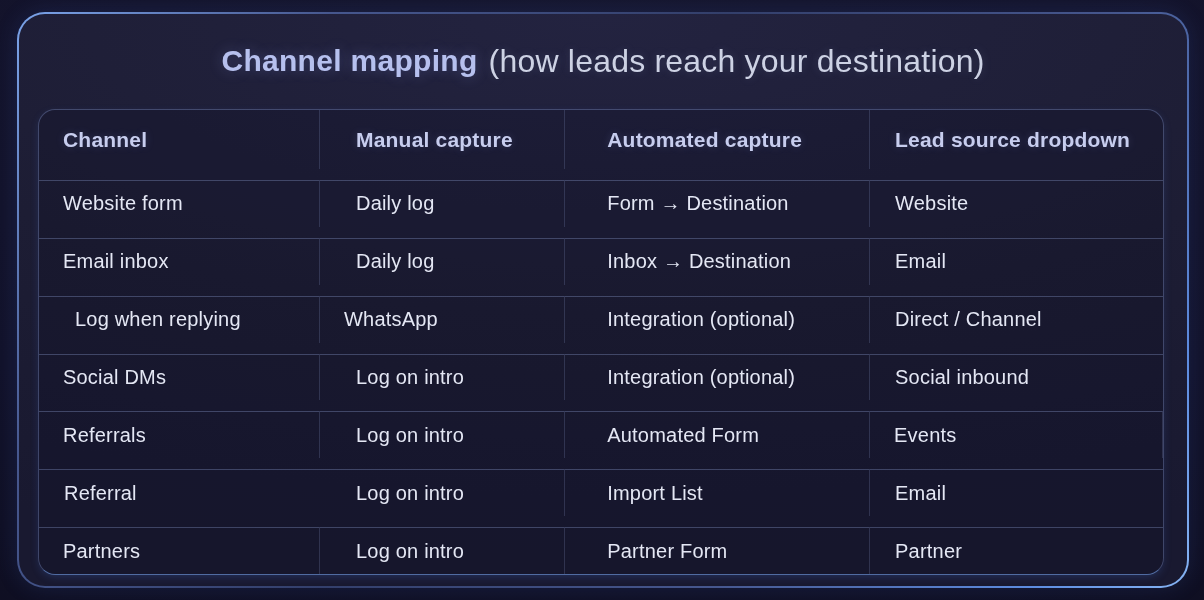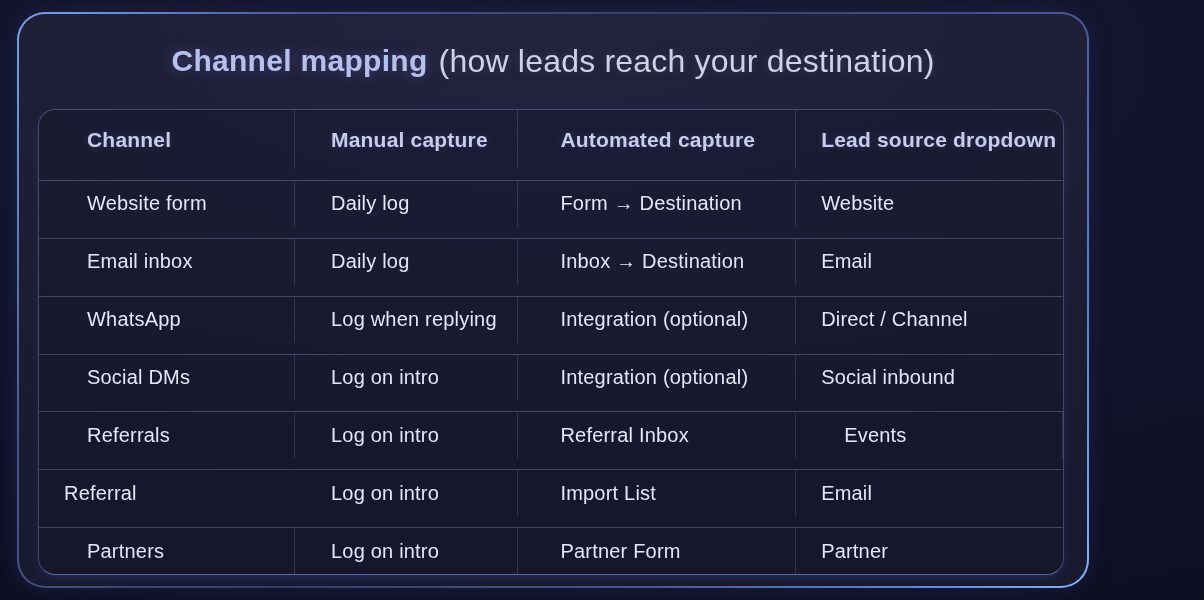--- a/index.html
+++ b/index.html
@@ -7,21 +7,21 @@
     width: 1204px; height: 600px;
     overflow: hidden;
     font-family: "Liberation Sans", "DejaVu Sans", sans-serif;
     background: radial-gradient(130% 110% at 50% 10%, #16162e 0%, var(--page-bg) 60%, #0e0e20 100%);
   }
 
   
   .card-frame {
     position: absolute;
     left: 17px; top: 12px;
-    width: 1072px; height: 576px;
+    width: 1172px; height: 576px;
     border-radius: 28px;
     padding: 2px;
     background: linear-gradient(125deg,
       var(--border-bright) 0%,
       var(--border-mid) 20%,
       var(--border-dim) 45%,
       var(--border-mid) 70%,
       #5d8ce0 90%,
       #86b4f4 100%);
     box-shadow: 0 0 22px rgba(60, 100, 200, 0.18);
@@ -81,21 +81,21 @@
   .cell {
     display: flex;
     align-items: center;
     padding-left: 36px;
     font-size: 20px;
     color: var(--body-text);
     letter-spacing: 0.2px;
     white-space: nowrap;
     overflow: hidden;
   }
-  .cell.c1 { padding-left: 48px; }
+  .cell.c1 { padding-left: 24px; }
   .cell.c3 { padding-left: 42px; }
   .cell.c4 { padding-left: 25px; }
   .cell.c1, .cell.c2, .cell.c3 { border-right: 1px solid var(--line-v); }
   .hcell {
     font-weight: bold;
     font-size: 21px;
     color: var(--header-text);
     text-shadow: 0 0 8px rgba(150, 165, 240, 0.2);
   }
   .bcell { border-top: 1px solid var(--line-h); margin-top: 11px; }
@@ -122,33 +122,33 @@
         <div class="cell bcell c1">Website form</div>
         <div class="cell bcell c2">Daily log</div>
         <div class="cell bcell c3">Form → Destination</div>
         <div class="cell bcell c4">Website</div>
 
         <div class="cell bcell c1">Email inbox</div>
         <div class="cell bcell c2">Daily log</div>
         <div class="cell bcell c3">Inbox → Destination</div>
         <div class="cell bcell c4">Email</div>
 
+        <div class="cell bcell c2">Log when replying</div>
         <div class="cell bcell c1">WhatsApp</div>
-        <div class="cell bcell c2">Log when replying</div>
         <div class="cell bcell c3">Integration (optional)</div>
         <div class="cell bcell c4">Direct / Channel</div>
 
         <div class="cell bcell c1">Social DMs</div>
         <div class="cell bcell c2">Log on intro</div>
         <div class="cell bcell c3">Integration (optional)</div>
         <div class="cell bcell c4">Social inbound</div>
 
         <div class="cell bcell c1">Referrals</div>
         <div class="cell bcell c2">Log on intro</div>
-        <div class="cell bcell c3">Referral Inbox</div>
+        <div class="cell bcell c3">Automated Form</div>
         <div class="cell bcell c1">Events</div>
 
         <div class="cell bcell c4">Referral</div>
         <div class="cell bcell c2">Log on intro</div>
         <div class="cell bcell c3">Import List</div>
         <div class="cell bcell c4">Email</div>
 
         <div class="cell bcell c1">Partners</div>
         <div class="cell bcell c2">Log on intro</div>
         <div class="cell bcell c3">Partner Form</div>

